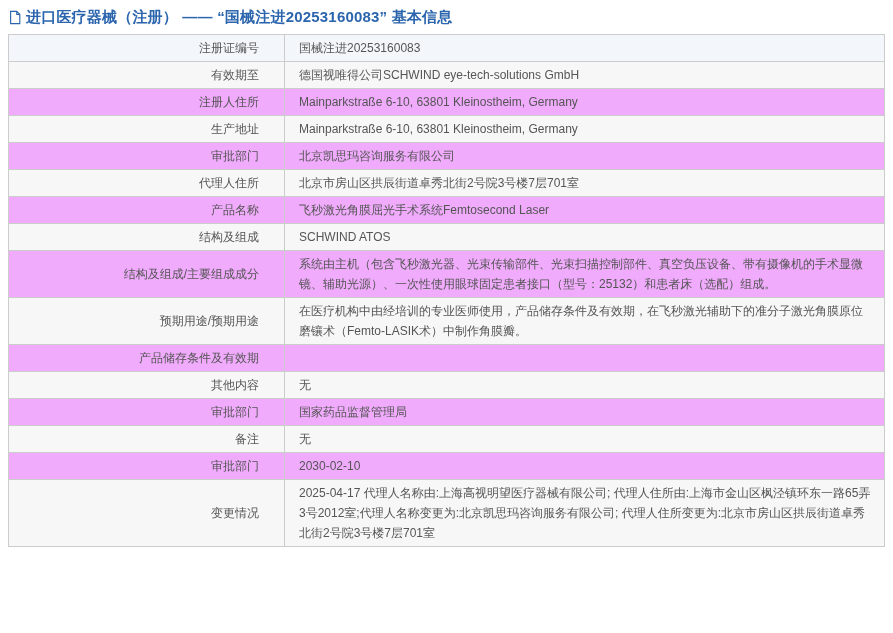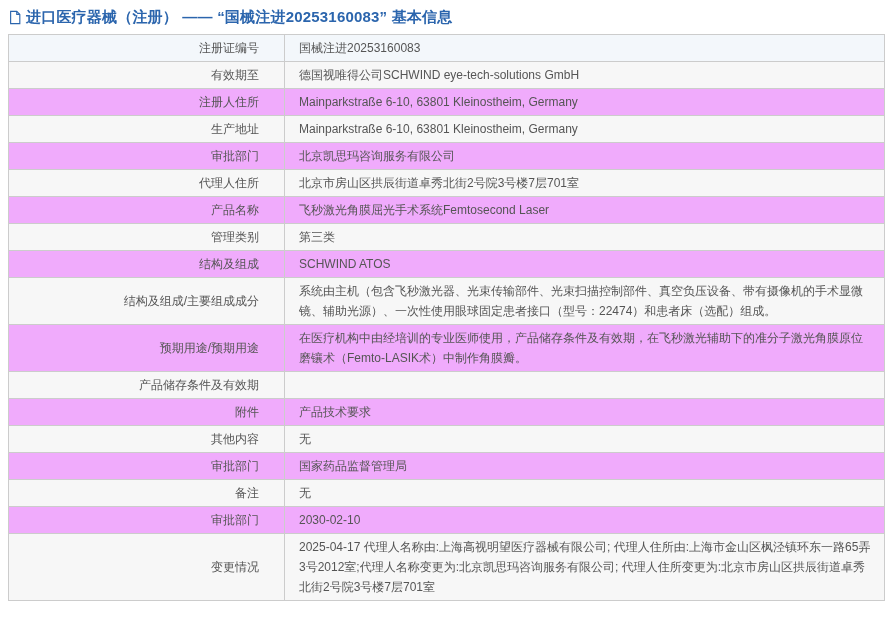--- a/index.html
+++ b/index.html
@@ -91,49 +91,41 @@
   <tr>
     <th>代理人住所</th>
     <td>北京市房山区拱辰街道卓秀北街2号院3号楼7层701室</td>
   </tr>
 
   <tr>
     <th>产品名称</th>
     <td>飞秒激光角膜屈光手术系统Femtosecond Laser</td>
   </tr>
 
-  <tr>
-    <th>管理类别</th>
-    <td>第三类</td>
-  </tr>
 
   <tr>
     <th>结构及组成</th>
     <td>SCHWIND ATOS</td>
   </tr>
 
   <tr>
     <th>结构及组成/主要组成成分</th>
-    <td>系统由主机（包含飞秒激光器、光束传输部件、光束扫描控制部件、真空负压设备、带有摄像机的手术显微镜、辅助光源）、一次性使用眼球固定患者接口（型号：22474）和患者床（选配）组成。</td>
+    <td>系统由主机（包含飞秒激光器、光束传输部件、光束扫描控制部件、真空负压设备、带有摄像机的手术显微镜、辅助光源）、一次性使用眼球固定患者接口（型号：25132）和患者床（选配）组成。</td>
   </tr>
 
   <tr>
     <th>预期用途/预期用途</th>
     <td>在医疗机构中由经培训的专业医师使用，产品储存条件及有效期，在飞秒激光辅助下的准分子激光角膜原位磨镶术（Femto-LASIK术）中制作角膜瓣。</td>
   </tr>
 
   <tr>
     <th>产品储存条件及有效期</th>
     <td></td>
   </tr>
 
-  <tr>
-    <th>附件</th>
-    <td>产品技术要求</td>
-  </tr>
 
   <tr>
     <th>其他内容</th>
     <td>无</td>
   </tr>
 
   <tr>
     <th>审批部门</th>
     <td>国家药品监督管理局</td>
   </tr>

